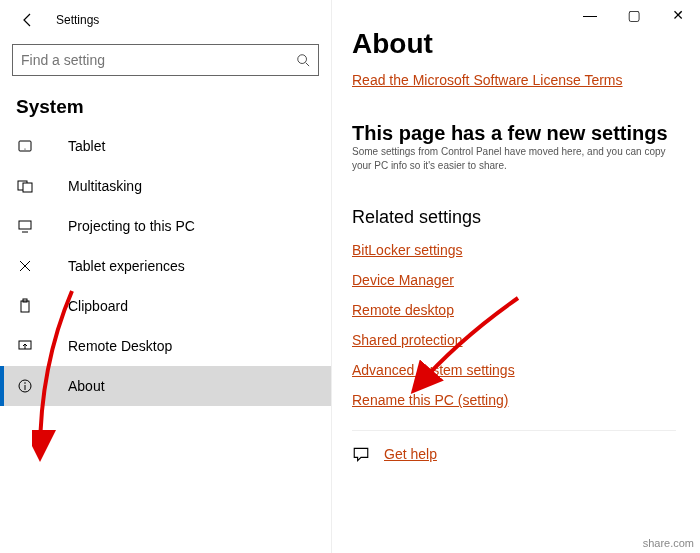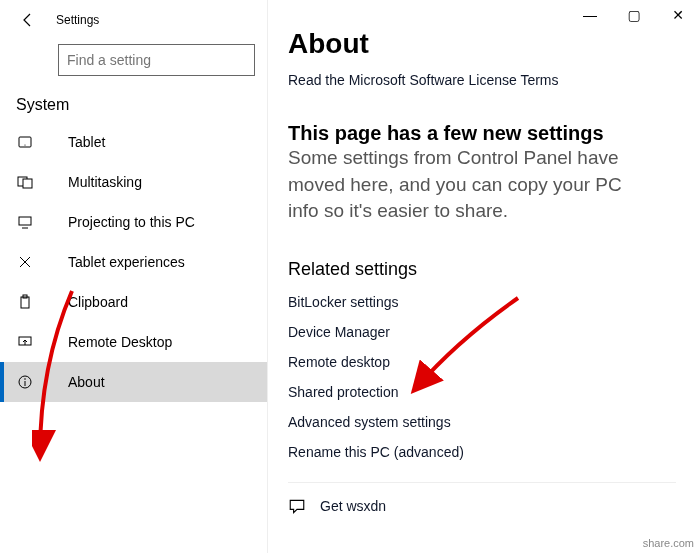--- a/index.html
+++ b/index.html
@@ -1,40 +1,40 @@
 <!DOCTYPE html>
 <html><head>
 <meta charset="utf-8">
 <style>
   * { box-sizing: border-box; margin: 0; padding: 0; }
   body { font-family: "Segoe UI", Arial, sans-serif; font-size: 14px; color: #000; background: #fff; width: 700px; height: 553px; overflow: hidden; position: relative; }
   .window { display: flex; height: 100%; }
-  .sidebar { width: 268px; background: #fff; border-right: 1px solid #eee; display: flex; flex-direction: column; }
+  .sidebar { width: 332px; background: #fff; border-right: 1px solid #eee; display: flex; flex-direction: column; }
   .titlebar { height: 40px; display: flex; align-items: center; padding: 0 8px; }
   .back-btn { width: 40px; height: 40px; display: flex; align-items: center; justify-content: center; cursor: pointer; }
   .title { font-size: 12px; margin-left: 8px; }
   .home-row { display: flex; align-items: center; height: 40px; padding: 0 16px; cursor: pointer; }
   .home-row .icon { width: 18px; display: flex; justify-content: center; margin-right: 16px; }
-  .search-wrap { padding: 4px 12px 8px 12px; margin-left: 46px; }
+  .search-wrap { padding: 4px 12px 8px 12px; }
   .search { border: 1px solid #666; height: 32px; display: flex; align-items: center; padding: 0 8px; }
   .search input { border: none; outline: none; flex: 1; font-size: 14px; background: transparent; }
-  .sec-head { padding: 12px 16px 8px 16px; font-weight: 400; font-size: 16px; }
+  .sec-head { padding: 12px 16px 8px 16px; font-weight: 700; font-size: 19px; }
   .nav { flex: 1; overflow: auto; }
   .nav-item { display: flex; align-items: center; height: 40px; padding: 0 16px; cursor: pointer; position: relative; gap: 18px; }
   .nav-item .icon { width: 18px; display: flex; justify-content: center; margin-right: 16px; }
   .nav-item.selected { background: #d9d9d9; }
   .nav-item.selected::before { content: ""; position: absolute; left: 0; top: 0; bottom: 0; width: 4px; background: #0067c0; }
   .content { flex: 1; padding: 28px 24px 0 20px; overflow: auto; position: relative; }
   .winctrl { position: absolute; top: 0; right: 0; display: flex; }
   .winctrl div { width: 44px; height: 30px; display: flex; align-items: center; justify-content: center; cursor: pointer; }
   h1.about { font-size: 28px; font-weight: 600; margin-bottom: 12px; }
-  .link { color: #0f172a; cursor: pointer; display: inline-block; }
+  .link { color: #c2410c; cursor: pointer; display: inline-block; text-decoration: underline; }
   .section-gap { margin-top: 34px; }
   h2.sub { font-size: 20px; font-weight: 600; }
-  .para { color: #555; font-size: 19px; line-height: 1.4; max-width: 340px; }
+  .para { color: #555; font-size: 10px; line-height: 1.4; max-width: 340px; }
   .rel-head { font-size: 18px; font-weight: 400; margin-bottom: 12px; }
   .rel-list .link { display: block; margin: 14px 0; font-size: 14px; }
   .help-row { display: flex; align-items: center; margin-top: 22px; border-top: 1px solid #eee; padding-top: 14px; }
   .help-row .icon { width: 20px; margin-right: 12px; }
   .watermark { position: absolute; right: 6px; bottom: 4px; font-size: 11px; color: #888; }
   svg { display: block; }
   .arrow { position: absolute; pointer-events: none; }
 </style>
 </head>
 <body>
@@ -152,31 +152,31 @@
     </div>
 
     <div class="section-gap">
       <h3 class="rel-head">Related settings</h3>
       <div class="rel-list">
         <span class="link">BitLocker settings</span>
         <span class="link">Device Manager</span>
         <span class="link">Remote desktop</span>
         <span class="link">Shared protection</span>
         <span class="link">Advanced system settings</span>
-        <span class="link">Rename this PC (advanced)</span>
+        <span class="link">Rename this PC (setting)</span>
       </div>
     </div>
 
     <div class="help-row">
       <span class="icon">
           <svg width="18" height="18" viewBox="0 0 16 16">
             <path d="M2 3h12v8H8l-3 3v-3H2z" stroke="#000" fill="none"></path>
           </svg>
         </span>
-      <span class="link">Get wsxdn</span>
+      <span class="link">Get help</span>
     </div>
   </div>
 </div>
 
 <svg class="arrow" style="left:32px; top:286px;" width="60" height="180" viewBox="0 0 60 180">
   <defs>
       <marker id="ah1" markerWidth="8" markerHeight="8" refX="6" refY="4" orient="auto">
         <path d="M0,0 L8,4 L0,8 z" fill="#d00"></path>
       </marker>
     </defs>

